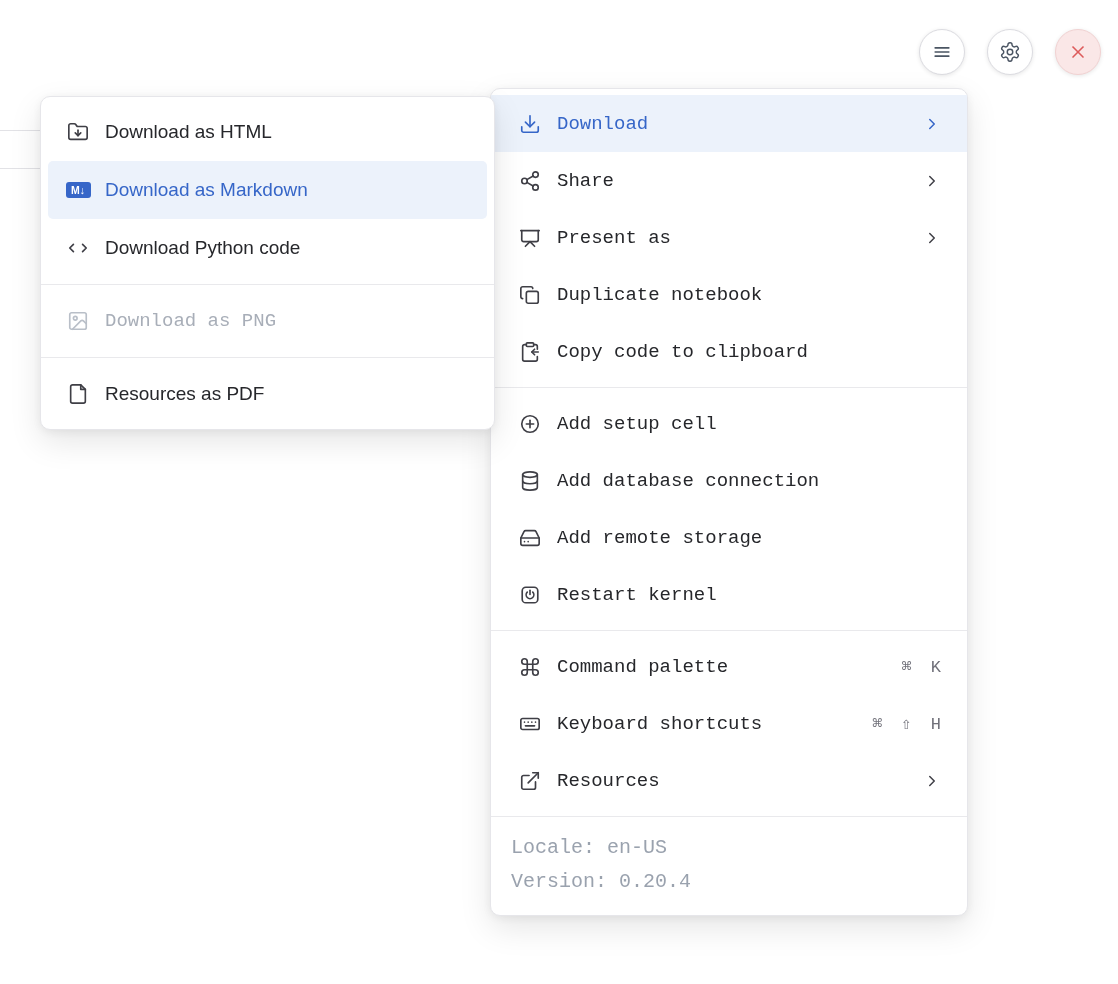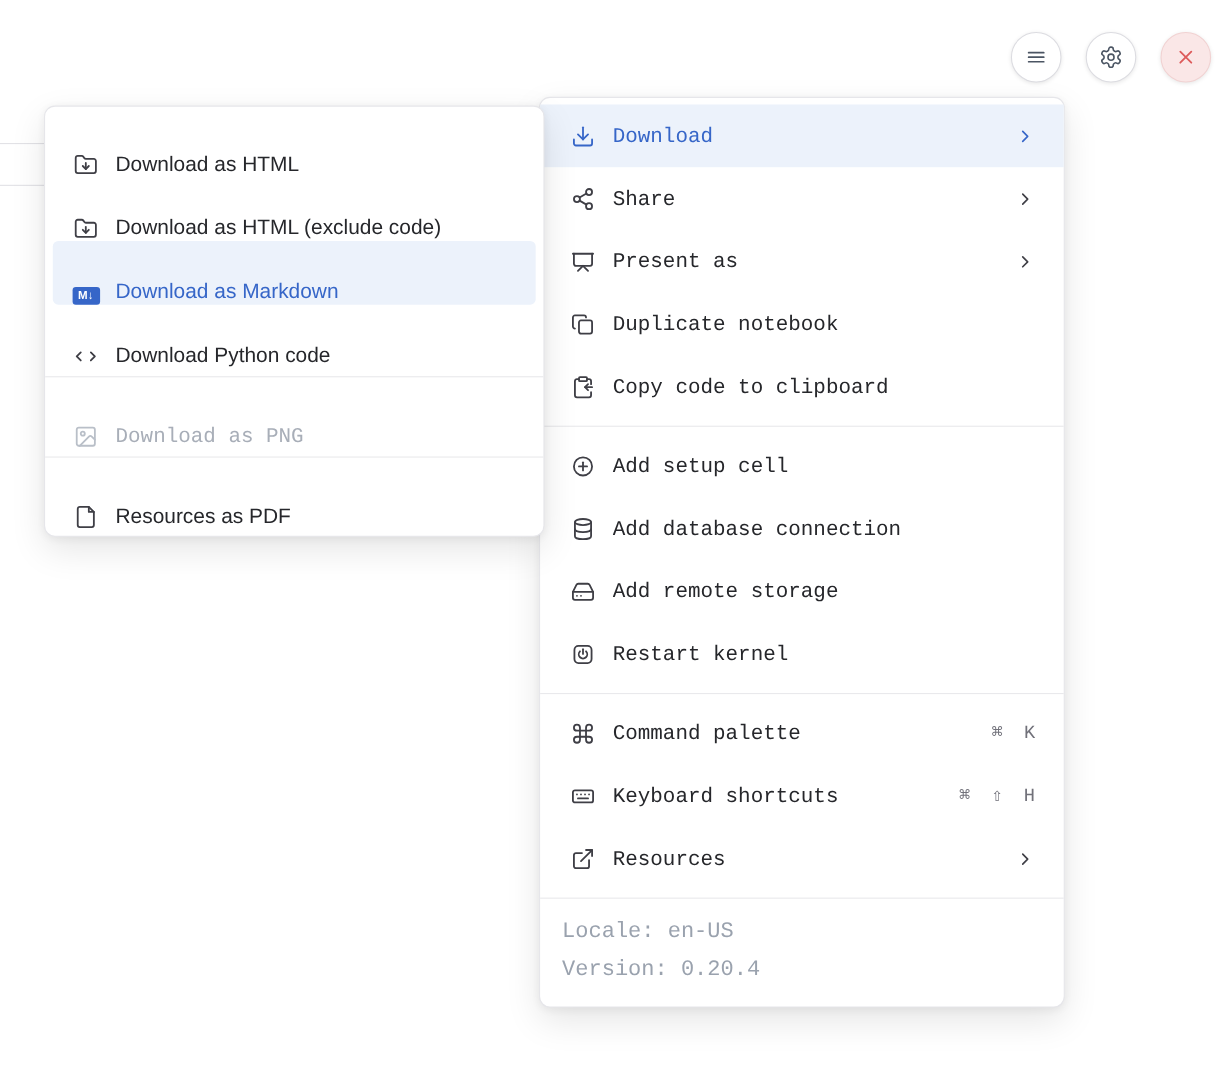--- a/index.html
+++ b/index.html
@@ -45,21 +45,21 @@
     padding:6px 0;
   }
   .main-menu{left:490px;top:88px;width:478px;z-index:5;font-family:Liberation Mono, monospace;}
   .submenu{left:40px;top:96px;width:455px;z-index:6;}
 
   .menu-item{
     display:flex;align-items:center;
     height:57px;padding:0 26px 0 27px;gap:15px;
     font-size:19px;color:var(--text);cursor:pointer;
   }
-  .submenu .menu-item{margin:0 7px;padding:0 19px 0 18px;border-radius:5px;height:58px;align-items:flex-end;}
+  .submenu .menu-item{margin:0 7px;padding:0 19px 0 18px;border-radius:5px;height:58px;}
   .menu-item.highlighted{background:var(--hl-bg);color:var(--accent);}
   .menu-item.disabled{color:var(--disabled);cursor:default;font-family:Liberation Mono, monospace;}
 
   .mi-icon{width:24px;display:flex;justify-content:center;color:inherit;flex:none;}
   .mi-icon svg{width:22px;height:22px;}
   .menu-item:not(.highlighted):not(.disabled) .mi-icon{color:var(--icon);}
   .mi-label{flex:1 1 auto;white-space:nowrap;overflow:hidden;}
   .mi-chevron{margin-left:auto;color:#3F3F46;flex:none;}
   .menu-item.highlighted .mi-chevron{color:var(--accent);}
   .mi-chevron svg{width:18px;height:18px;stroke-width:2;}
@@ -289,30 +289,20 @@
     <span class="mi-icon">
       <svg viewBox="0 0 24 24">
           <path d="M20 20a2 2 0 0 0 2-2V8a2 2 0 0 0-2-2h-7.9a2 2 0 0 1-1.69-.9L9.6 3.9A2 2 0 0 0 7.93 3H4a2 2 0 0 0-2 2v13a2 2 0 0 0 2 2Z"></path>
           <path d="M12 10v6"></path>
           <path d="m15 13-3 3-3-3"></path>
         </svg>
     </span>
     <span class="mi-label">Download as HTML</span>
   </div>
 
-  <div class="menu-item">
-    <span class="mi-icon">
-      <svg viewBox="0 0 24 24">
-          <path d="M20 20a2 2 0 0 0 2-2V8a2 2 0 0 0-2-2h-7.9a2 2 0 0 1-1.69-.9L9.6 3.9A2 2 0 0 0 7.93 3H4a2 2 0 0 0-2 2v13a2 2 0 0 0 2 2Z"></path>
-          <path d="M12 10v6"></path>
-          <path d="m15 13-3 3-3-3"></path>
-        </svg>
-    </span>
-    <span class="mi-label">Download as HTML (exclude code)</span>
-  </div>
 
   <div class="menu-item highlighted">
     <span class="mi-icon">
       <span class="md-badge">M↓</span>
     </span>
     <span class="mi-label">Download as Markdown</span>
   </div>
 
   <div class="menu-item">
     <span class="mi-icon">

